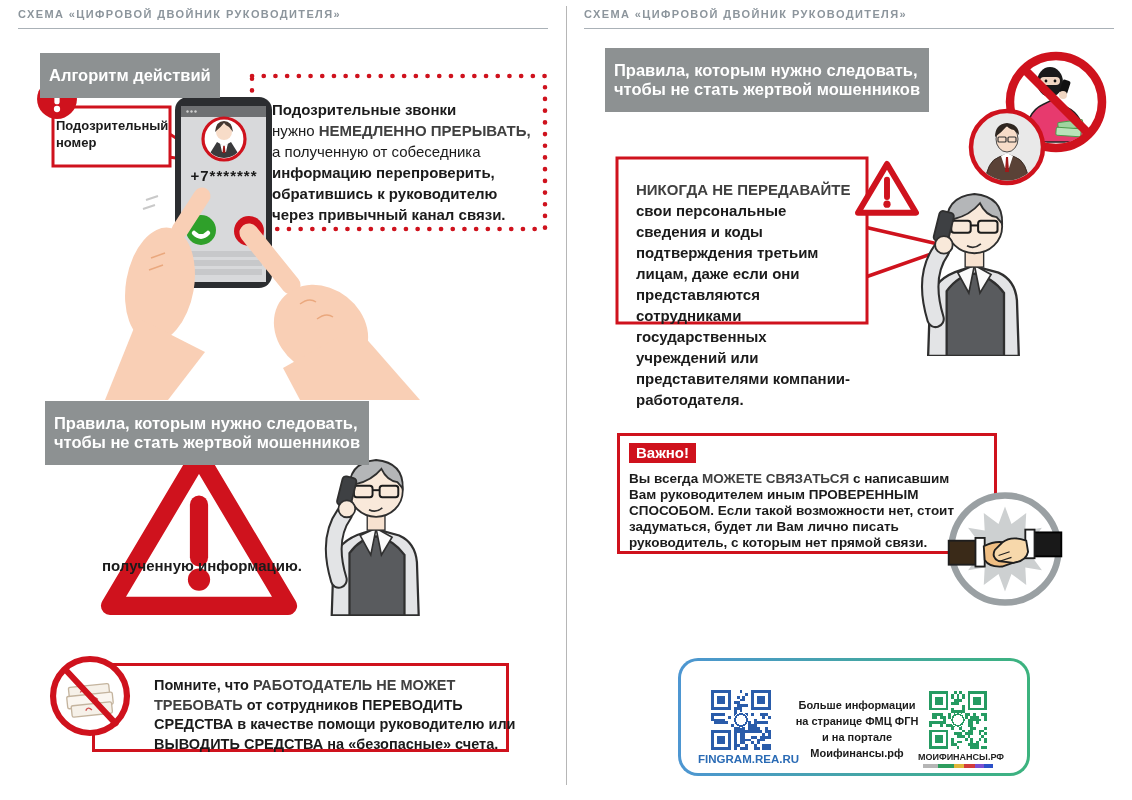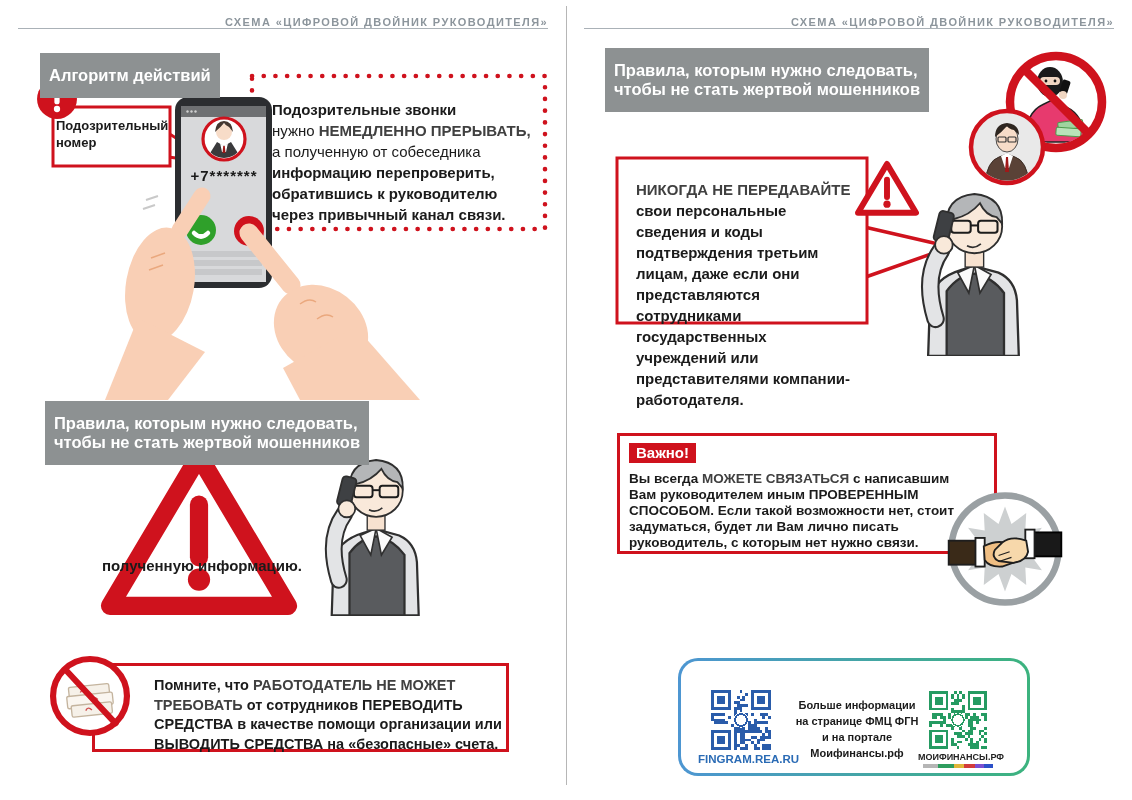--- a/index.html
+++ b/index.html
@@ -1,20 +1,20 @@
 <!DOCTYPE html>
 <html><head>
 <meta charset="utf-8">
 <style>
   * { margin:0; padding:0; box-sizing:border-box; }
   html,body { background:#fff; }
   body { font-family:"Liberation Sans","DejaVu Sans",sans-serif; }
   .stage { position:relative; width:1132px; height:800px; background:#fff; overflow:hidden; }
 
-  .hdr { position:absolute; top:16px; width:530px; text-align:right;
+  .hdr { position:absolute; top:8px; width:530px; text-align:left;
          font-size:11px; font-weight:bold; letter-spacing:1.4px; color:#8c959c; z-index:3; }
   .hline { position:absolute; top:28px; width:530px; height:1px; background:#aab1b7; z-index:3; }
   .vdiv { position:absolute; left:566px; top:6px; width:1px; height:779px; background:#b6b6b6; z-index:3; }
 
   .badge { position:absolute; background:#8d9192; color:#fff; font-weight:bold;
            font-size:16.5px; line-height:19px; padding:13px 9px; z-index:3; white-space:nowrap; }
 
   .box { position:absolute; background:#fff; border:3px solid #cf121d; z-index:1; }
 
   .t { position:absolute; z-index:3; font-size:15px; line-height:21px; font-weight:bold; color:#1b1b1b; }
@@ -219,37 +219,37 @@
   <div class="badge" style="left:45px;top:401px">
     <div>Правила, которым нужно следовать,</div>
     <div>чтобы не стать жертвой мошенников</div>
   </div>
 
   <div class="t" style="left:96px;top:556px;width:212px;text-align:center;font-size:15px;line-height:20px">
     <div>полученную информацию.</div>
   </div>
 
   <div class="t" style="left:154px;top:676px;width:362px;font-size:14.5px;line-height:19.5px">
-    <span>Помните, что </span><span class="red">РАБОТОДАТЕЛЬ НЕ МОЖЕТ ТРЕБОВАТЬ</span><span> от сотрудников ПЕРЕВОДИТЬ СРЕДСТВА в качестве помощи организации или ВЫВОДИТЬ СРЕДСТВА на «безопасные» счета.</span>
+    <span>Помните, что </span><span class="red">РАБОТОДАТЕЛЬ НЕ МОЖЕТ ТРЕБОВАТЬ</span><span> от сотрудников ПЕРЕВОДИТЬ СРЕДСТВА в качестве помощи руководителю или ВЫВОДИТЬ СРЕДСТВА на «безопасные» счета.</span>
   </div>
 
   <div class="badge" style="left:605px;top:48px">
     <div>Правила, которым нужно следовать,</div>
     <div>чтобы не стать жертвой мошенников</div>
   </div>
 
   <div class="t" style="left:636px;top:179px;width:216px;font-size:15px;line-height:21px">
     <div class="red">НИКОГДА НЕ ПЕРЕДАВАЙТЕ</div>
     <span>свои персональные сведения и коды подтверждения третьим лицам, даже если они представляются сотрудниками государственных учреждений или представителями компании-работодателя.</span>
   </div>
 
   <div class="t" style="left:629px;top:443px;background:#cf121d;color:#fff;font-size:15px;line-height:18px;padding:1px 7px">Важно!</div>
 
   <div class="t" style="left:629px;top:471px;width:350px;font-size:13.5px;line-height:16px">
-    <span>Вы всегда </span><span class="red">МОЖЕТЕ СВЯЗАТЬСЯ</span><span> с написавшим Вам руководителем иным ПРОВЕРЕННЫМ СПОСОБОМ. Если такой возможности нет, стоит задуматься, будет ли Вам лично писать руководитель, с которым нет нужно связи.</span>
+    <span>Вы всегда </span><span class="red">МОЖЕТЕ СВЯЗАТЬСЯ</span><span> с написавшим Вам руководителем иным ПРОВЕРЕННЫМ СПОСОБОМ. Если такой возможности нет, стоит задуматься, будет ли Вам лично писать руководитель, с которым нет прямой связи.</span>
   </div>
 
   <div class="qr" style="left:711px;top:690px;width:60px;height:60px"><svg viewBox="0 0 21 21" width="100%" height="100%" shape-rendering="crispEdges">
         <g fill="#2a5caa">
           <rect x="10" y="0" width="1" height="1"></rect>
           <rect x="12" y="1" width="1" height="1"></rect>
           <rect x="9" y="2" width="1" height="1"></rect>
           <rect x="11" y="2" width="1" height="1"></rect>
           <rect x="10" y="3" width="1" height="1"></rect>
           <rect x="11" y="3" width="1" height="1"></rect>

